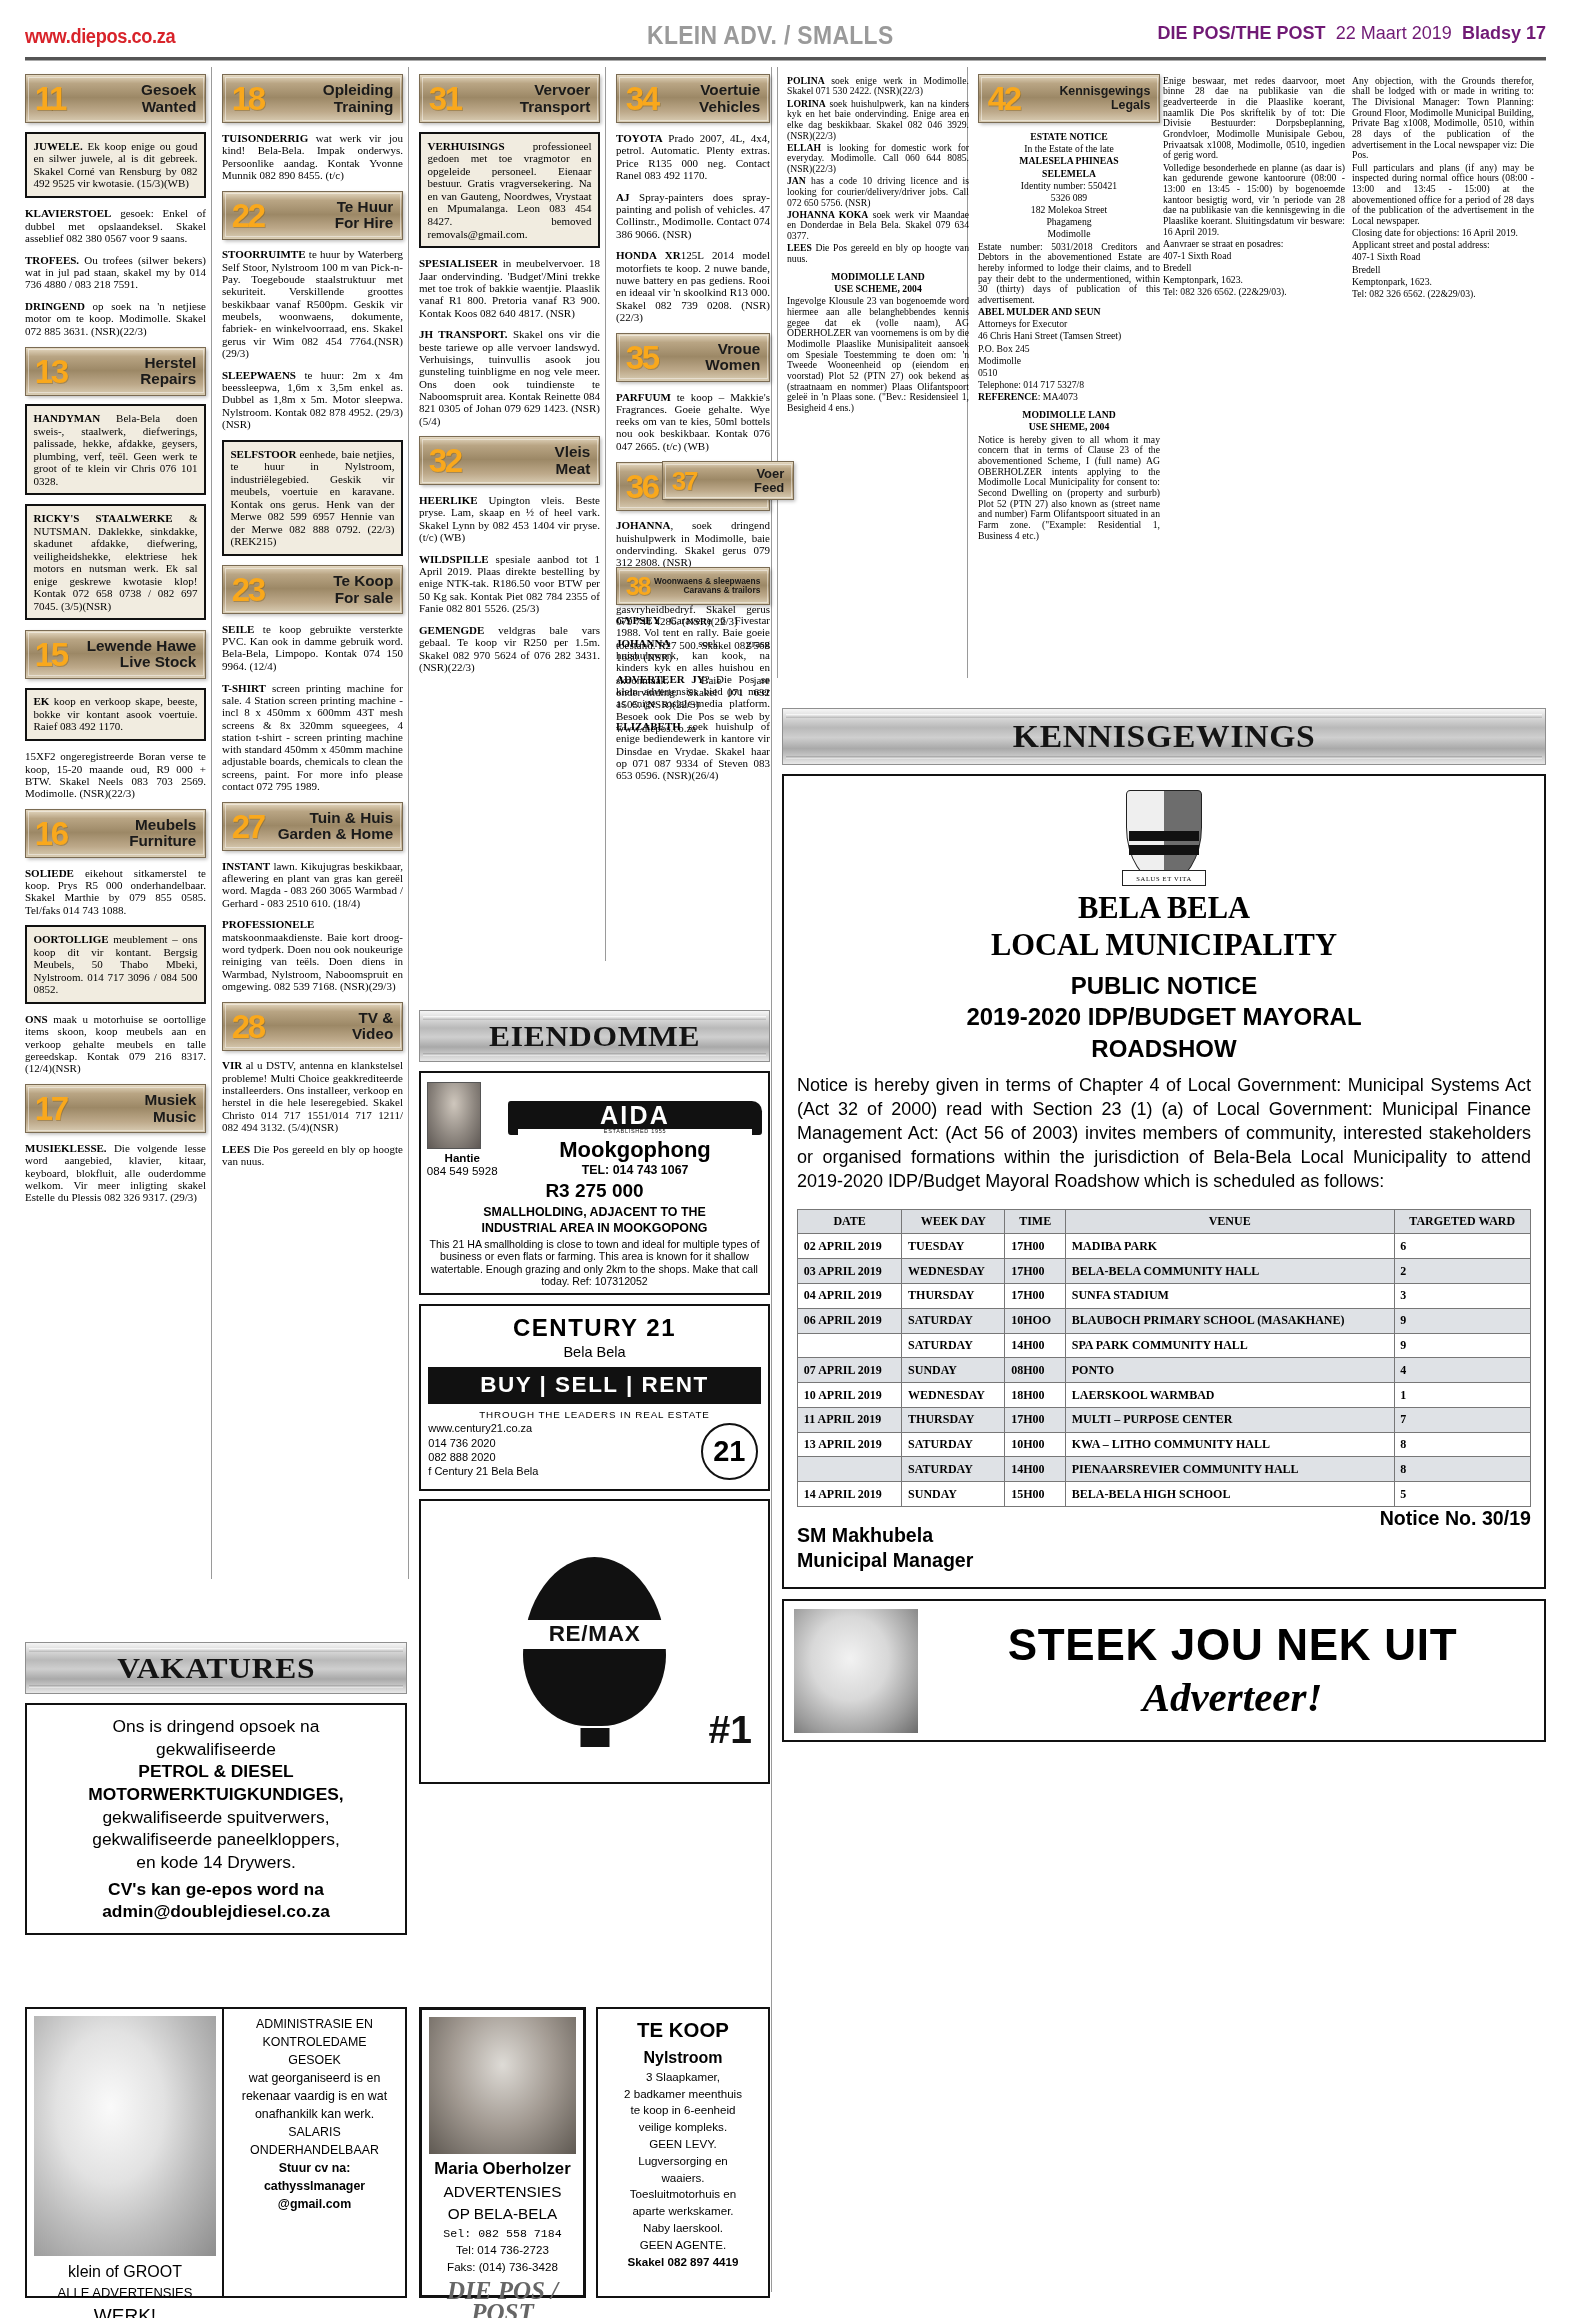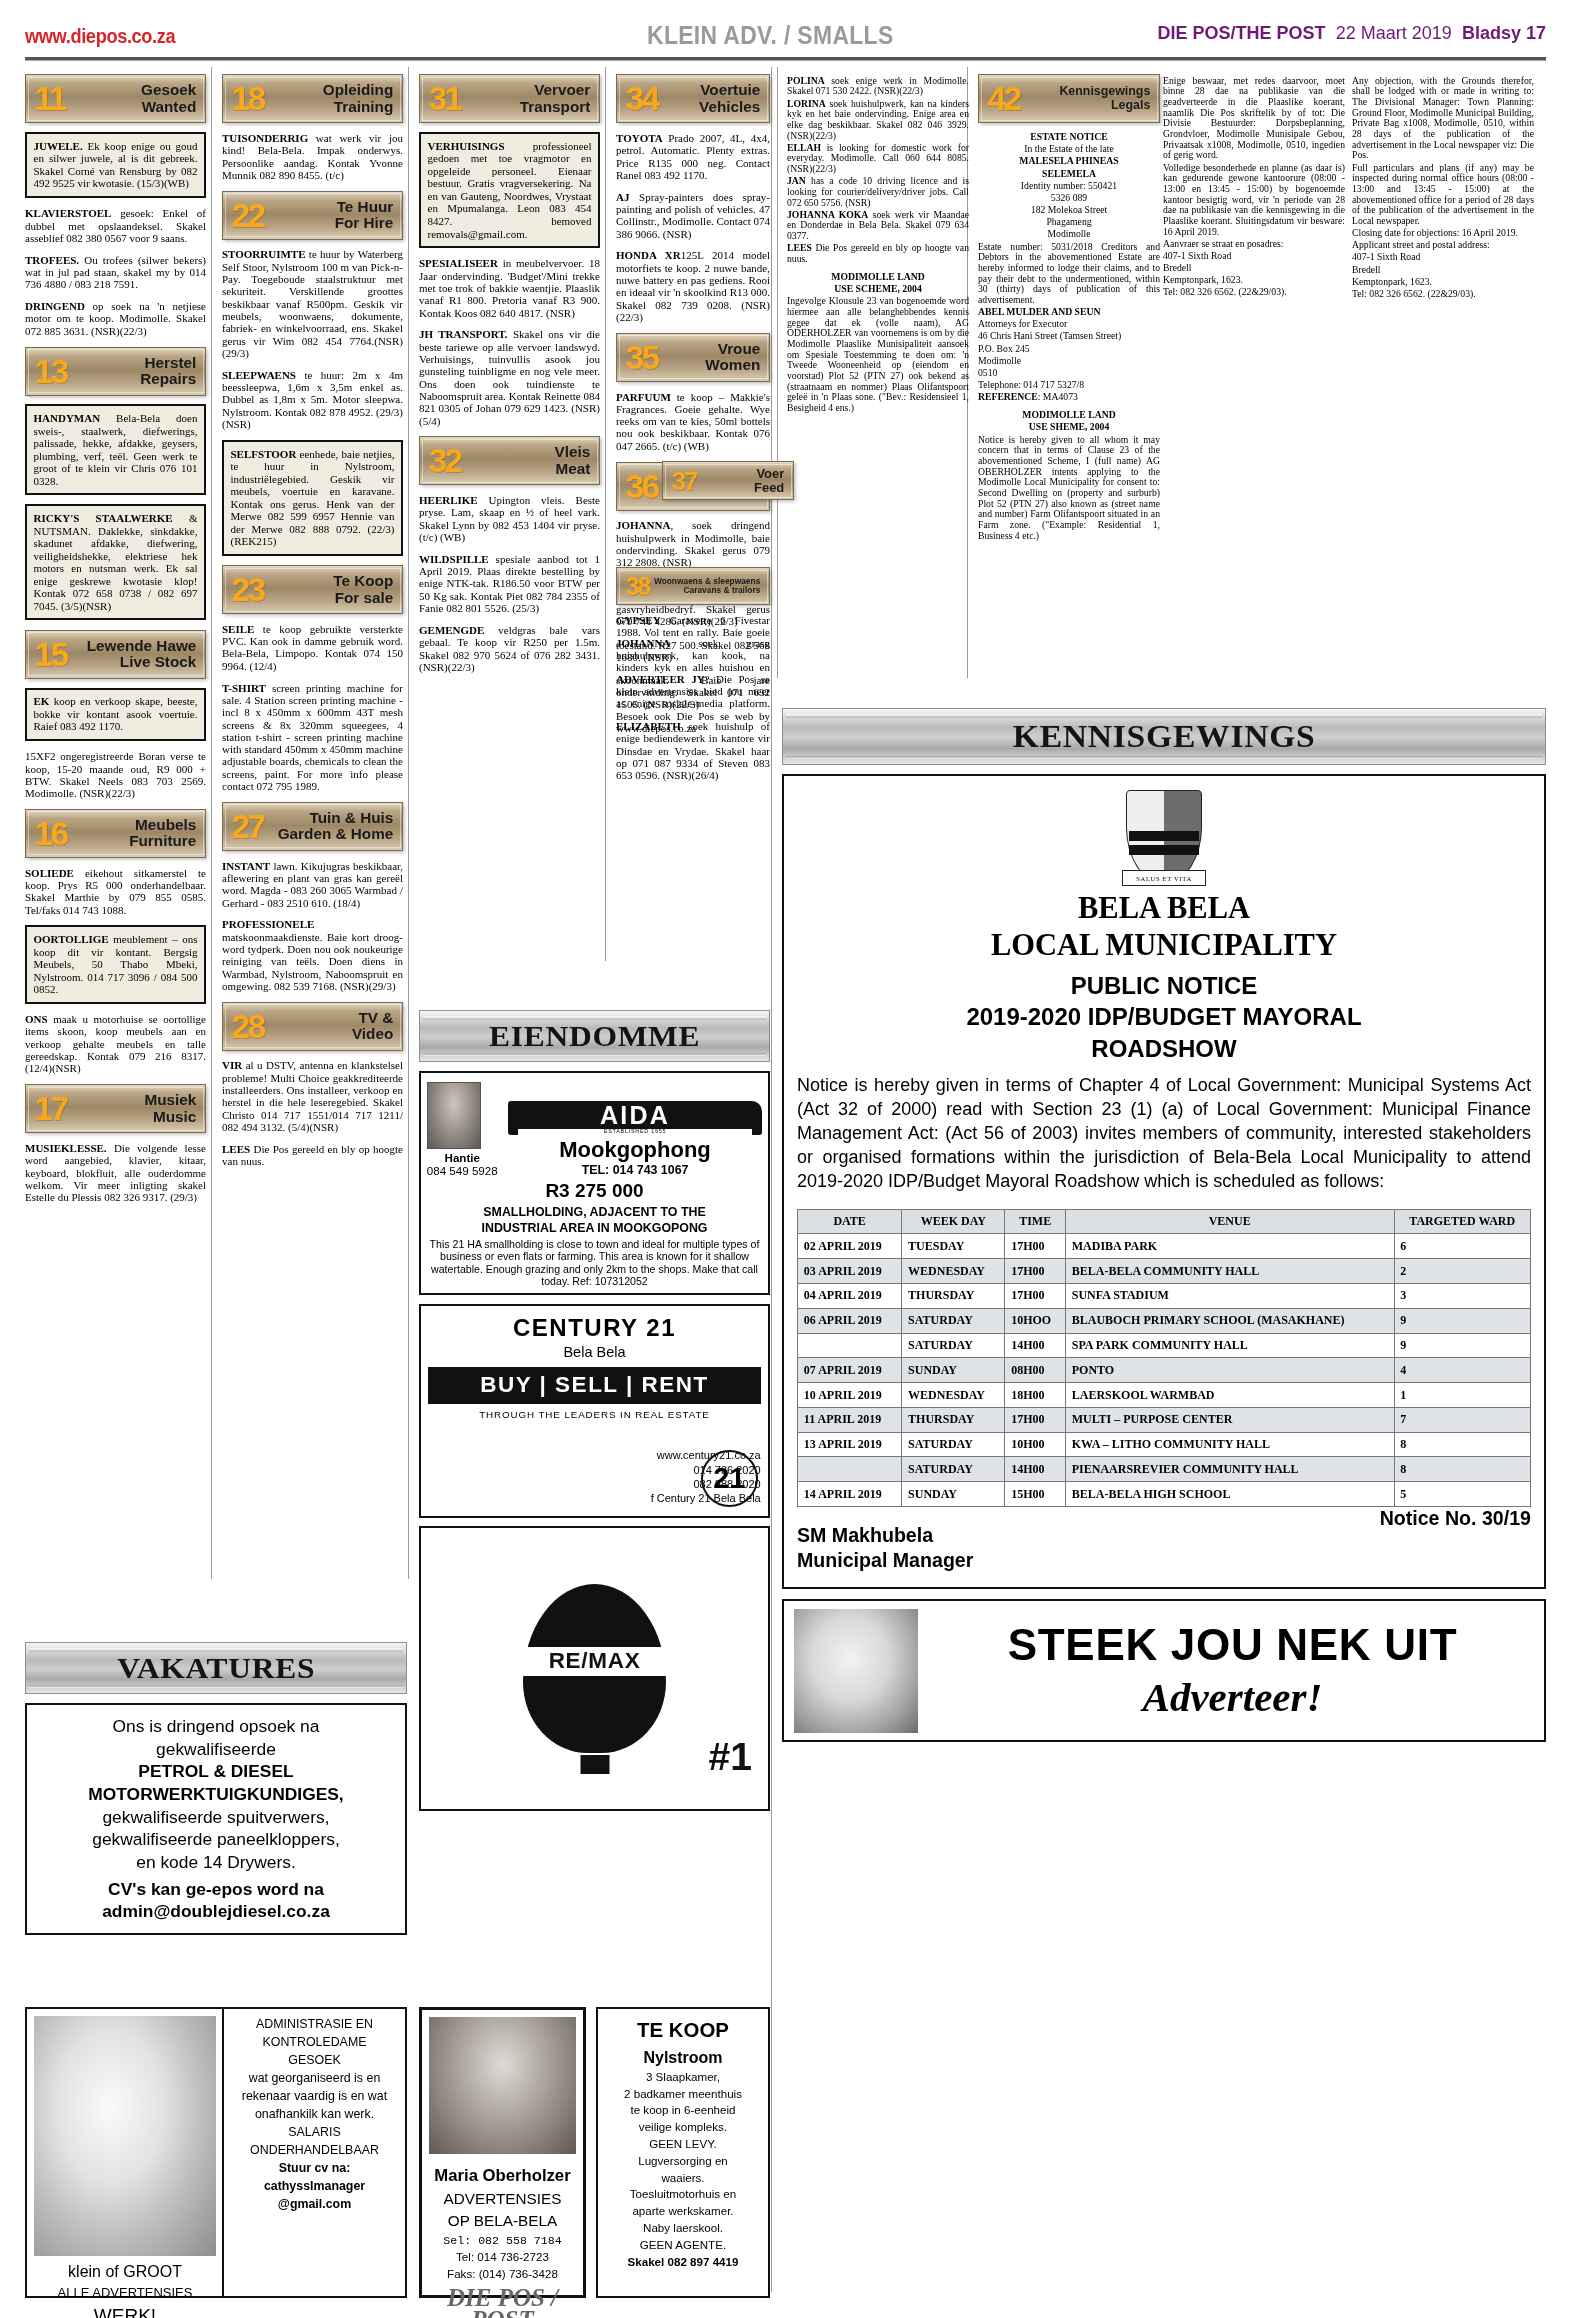--- a/index.html
+++ b/index.html
@@ -106,21 +106,21 @@
 
   
   .c21 { border:2.2px solid #111; background:#fff; padding:8.7px 7.3px 10.2px; margin-bottom:8.7px; position:relative;}
   .c21-top { text-align:center; font-family:"Liberation Sans",sans-serif; font-weight:bold;
              font-size:24px; letter-spacing:1.5px; }
   .c21-sub { text-align:center; font-family:"Liberation Sans",sans-serif; font-size:14.5px; margin-top:1.5px;}
   .c21-bar { background:#111; color:#fff; text-align:center; font-family:"Liberation Sans",sans-serif;
              font-weight:bold; font-size:22.5px; letter-spacing:1.5px; padding:5.1px 0 5.8px; margin:7.3px 0 0;}
   .c21-tag { text-align:center; font-family:"Liberation Sans",sans-serif; font-size:9.8px;
              letter-spacing:0.9px; margin-top:5.1px; }
-  .c21-foot{ font-family:"Liberation Sans",sans-serif; font-size:11px; line-height:1.3; margin-top:28px;text-align:right;}
+  .c21-foot{ font-family:"Liberation Sans",sans-serif; font-size:11px; line-height:1.3; margin-top:1px;}
   .c21-seal{ position:absolute; right:10.2px; bottom:8.7px; width:57px; height:57px; border-radius:50%;
              border:2.2px solid #111; display:flex; align-items:center; justify-content:center;
              font-family:"Liberation Sans",sans-serif; font-weight:bold; font-size:29px;}
 
   
   .remax { border:2.2px solid #111; background:#fff; height:285px; margin-bottom:8.7px;
            position:relative; display:flex; align-items:center; justify-content:center;}
   .balloon { width:143px; height:169px; background:#111; border-radius:50% 50% 45% 45%/ 58% 58% 42% 42%;
              position:relative; }
   .balloon .band { position:absolute; left:0; right:0; top:63px; height:29px; background:#fff; }
@@ -541,21 +541,21 @@
     <div>ONDERHANDELBAAR</div>
     <div style="font-weight:bold;">Stuur cv na:</div>
     <div style="font-weight:bold;">cathysslmanager</div>
     <div style="font-weight:bold;">@gmail.com</div>
   </div>
 </div>
 
 <div style="position:absolute;left:419px;top:2007px;width:167px;height:291px;">
   <div class="smallad" style="height:100%;border-width:3.6px;">
     <div class="photo-maria"></div>
-    <div style="font-weight:bold;font-size:16.7px;margin-top:10px;">Maria Oberholzer</div>
+    <div style="font-weight:bold;font-size:16.7px;margin-top:3px;">Maria Oberholzer</div>
     <div style="font-size:15.3px;">ADVERTENSIES</div>
     <div style="font-size:15.3px;">OP BELA-BELA</div>
     <div style="font-size:11.6px;font-family:Liberation Mono, monospace;">Sel: 082 558 7184</div>
     <div style="font-size:11.6px;">Tel: 014 736-2723</div>
     <div style="font-size:11.6px;">Faks: (014) 736-3428</div>
     <div class="pos-logo">DIE POS / POST</div>
   </div>
 </div>
 
 <div style="position:absolute;left:596px;top:2007px;width:174px;height:291px;">

